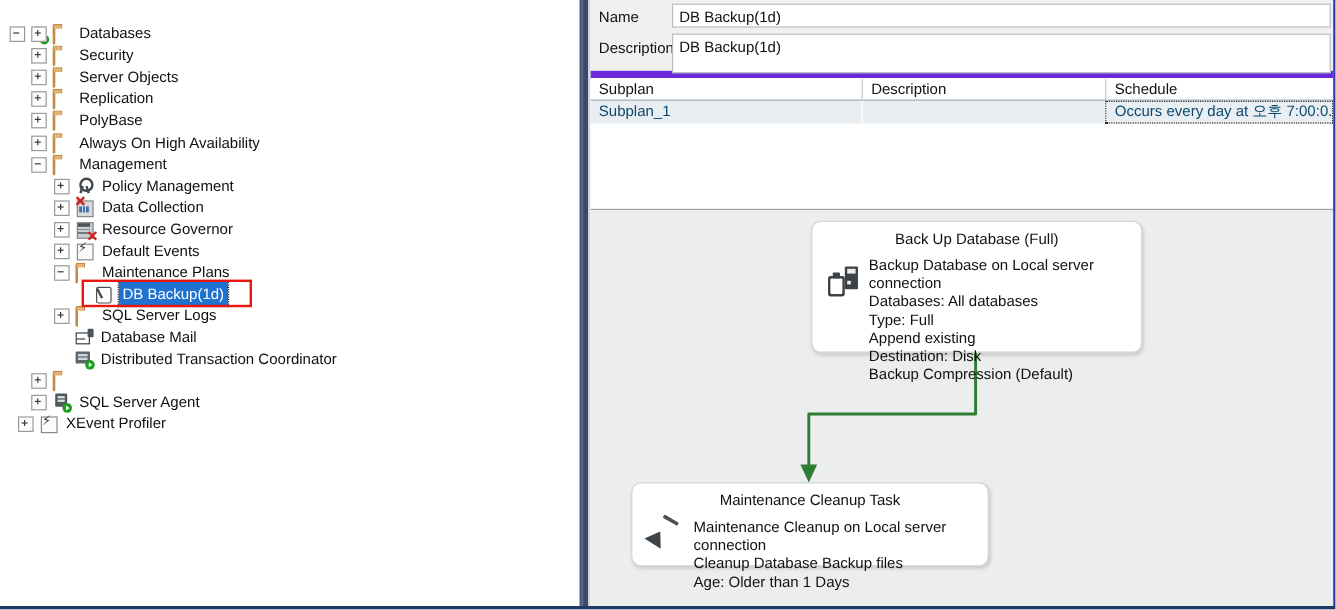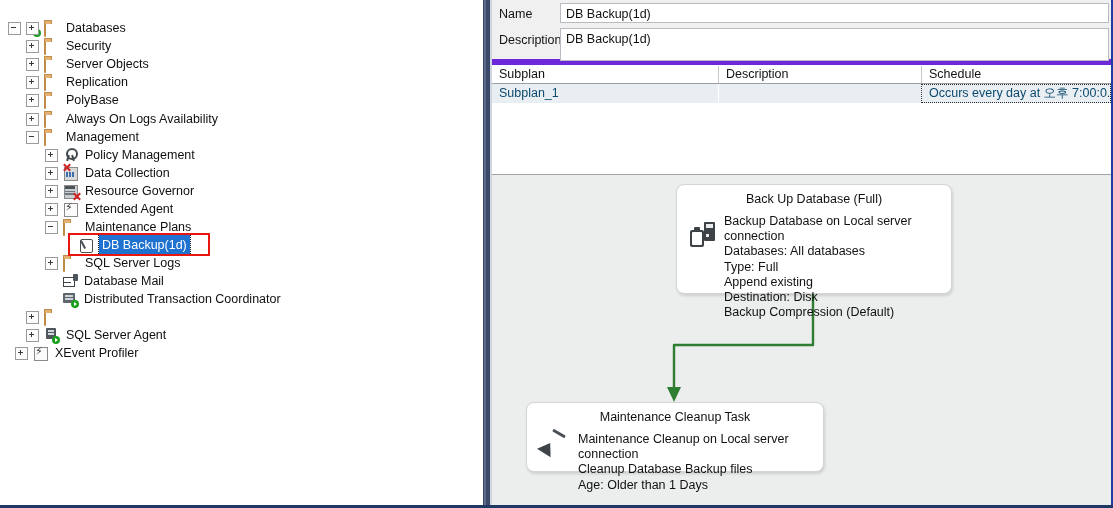--- a/index.html
+++ b/index.html
@@ -169,21 +169,21 @@
 
   <div class="tnode" style="left:26px;top:91px;">
     <span class="expander plus"></span>
     <span class="ticon"><span class="ico-folder"></span></span>
     <span class="tlabel">PolyBase</span>
   </div>
 
   <div class="tnode" style="left:26px;top:110px;">
     <span class="expander plus"></span>
     <span class="ticon"><span class="ico-folder"></span></span>
-    <span class="tlabel">Always On Logs Availability</span>
+    <span class="tlabel">Always On High Availability</span>
   </div>
 
   <div class="tnode" style="left:26px;top:128px;">
     <span class="expander"></span>
     <span class="ticon"><span class="ico-folder"></span></span>
     <span class="tlabel">Management</span>
   </div>
 
   <div class="tnode" style="left:45px;top:146px;">
     <span class="expander plus"></span>
@@ -215,21 +215,21 @@
     </span>
     <span class="tlabel">Resource Governor</span>
   </div>
 
   <div class="tnode" style="left:45px;top:200px;">
     <span class="expander plus"></span>
     <span class="ticon ico-ee">
       <span class="sq"></span>
         <span class="bolt"></span>
     </span>
-    <span class="tlabel">Extended Agent</span>
+    <span class="tlabel">Default Events</span>
   </div>
 
   <div class="tnode" style="left:45px;top:218px;">
     <span class="expander"></span>
     <span class="ticon"><span class="ico-folder"></span></span>
     <span class="tlabel">Maintenance Plans</span>
   </div>
 
   <div class="tnode selected" style="left:78px;top:236px;">
     <span class="ticon ico-plan">

